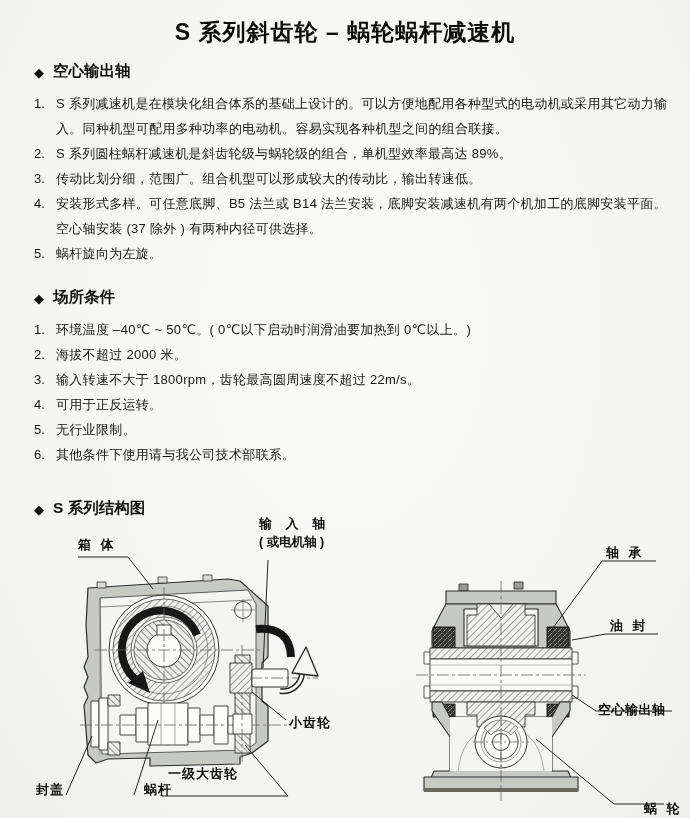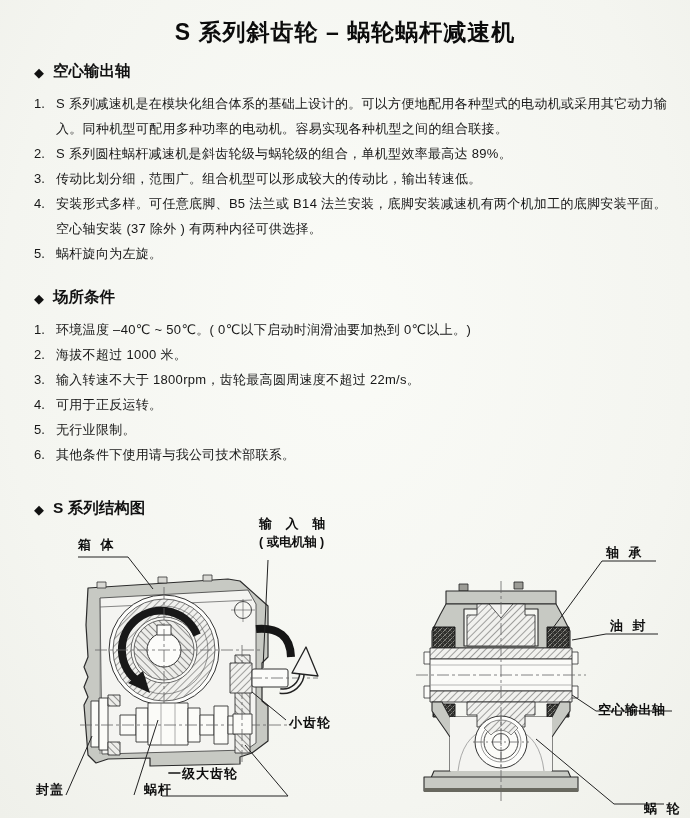--- a/index.html
+++ b/index.html
@@ -79,21 +79,21 @@
     </div>
     <ol class="list">
 
         <li class="li">
           <span class="num">1.</span>
           <span class="txt">环境温度 –40℃ ~ 50℃。( 0℃以下启动时润滑油要加热到 0℃以上。)</span>
         </li>
 
         <li class="li">
           <span class="num">2.</span>
-          <span class="txt">海拔不超过 1000 米。</span>
+          <span class="txt">海拔不超过 2000 米。</span>
         </li>
 
         <li class="li">
           <span class="num">3.</span>
           <span class="txt">输入转速不大于 1800rpm，齿轮最高圆周速度不超过 22m/s。</span>
         </li>
 
         <li class="li">
           <span class="num">4.</span>
           <span class="txt">可用于正反运转。</span>

